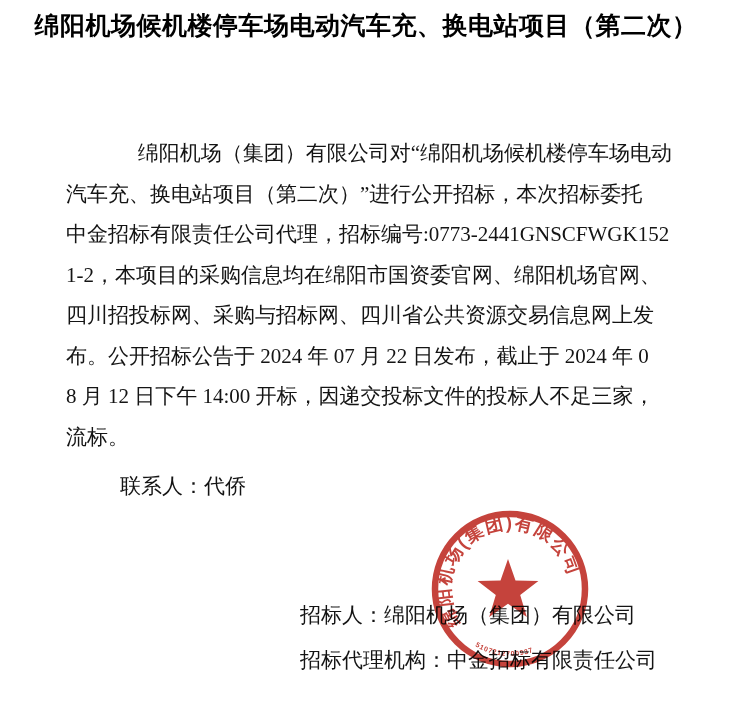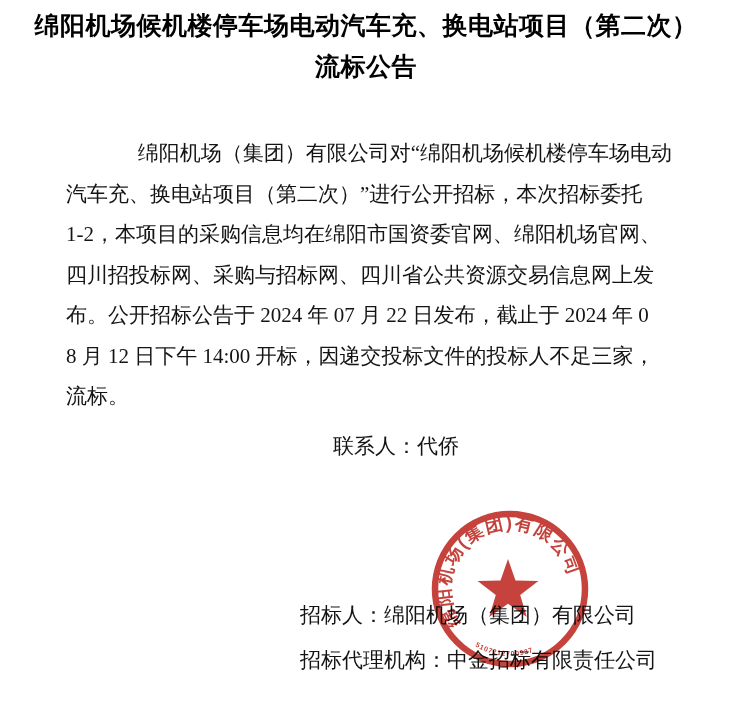--- a/index.html
+++ b/index.html
@@ -41,21 +41,20 @@
   }
   .body-line.first-line {
     padding-left: 42px;
     text-align: right;
   }
   .contact-line {
     margin-left: 54px;
   }
   .contact-line.person {
     margin-top: 9px;
-    text-align: center;
   }
   .signature-block {
     position: absolute;
     left: 300px;
     top: 593px;
     font-size: 21px;
     line-height: 45px;
     white-space: nowrap;
     color: #141414;
   }
@@ -83,26 +82,26 @@
     letter-spacing: 0.8px;
   }
 </style>
 </head>
 <body>
 
 <div class="page">
 
   <div class="title-block">
     <div>绵阳机场候机楼停车场电动汽车充、换电站项目（第二次）</div>
-    <div>流标公告</div>
   </div>
 
   <div class="body-block">
     <div class="body-line first-line">绵阳机场（集团）有限公司对“绵阳机场候机楼停车场电动</div>
     <div class="body-line">汽车充、换电站项目（第二次）”进行公开招标，本次招标委托</div>
+    <div class="body-line">中金招标有限责任公司代理，招标编号:0773-2441GNSCFWGK152</div>
     <div class="body-line">1-2，本项目的采购信息均在绵阳市国资委官网、绵阳机场官网、</div>
     <div class="body-line">四川招投标网、采购与招标网、四川省公共资源交易信息网上发</div>
     <div class="body-line">布。公开招标公告于 2024 年 07 月 22 日发布，截止于 2024 年 0</div>
     <div class="body-line">8 月 12 日下午 14:00 开标，因递交投标文件的投标人不足三家，</div>
     <div class="body-line">流标。</div>
     <div class="body-line contact-line person">联系人：代侨</div>
   </div>
 
   <div class="signature-block">
     <div>招标人：绵阳机场（集团）有限公司</div>

